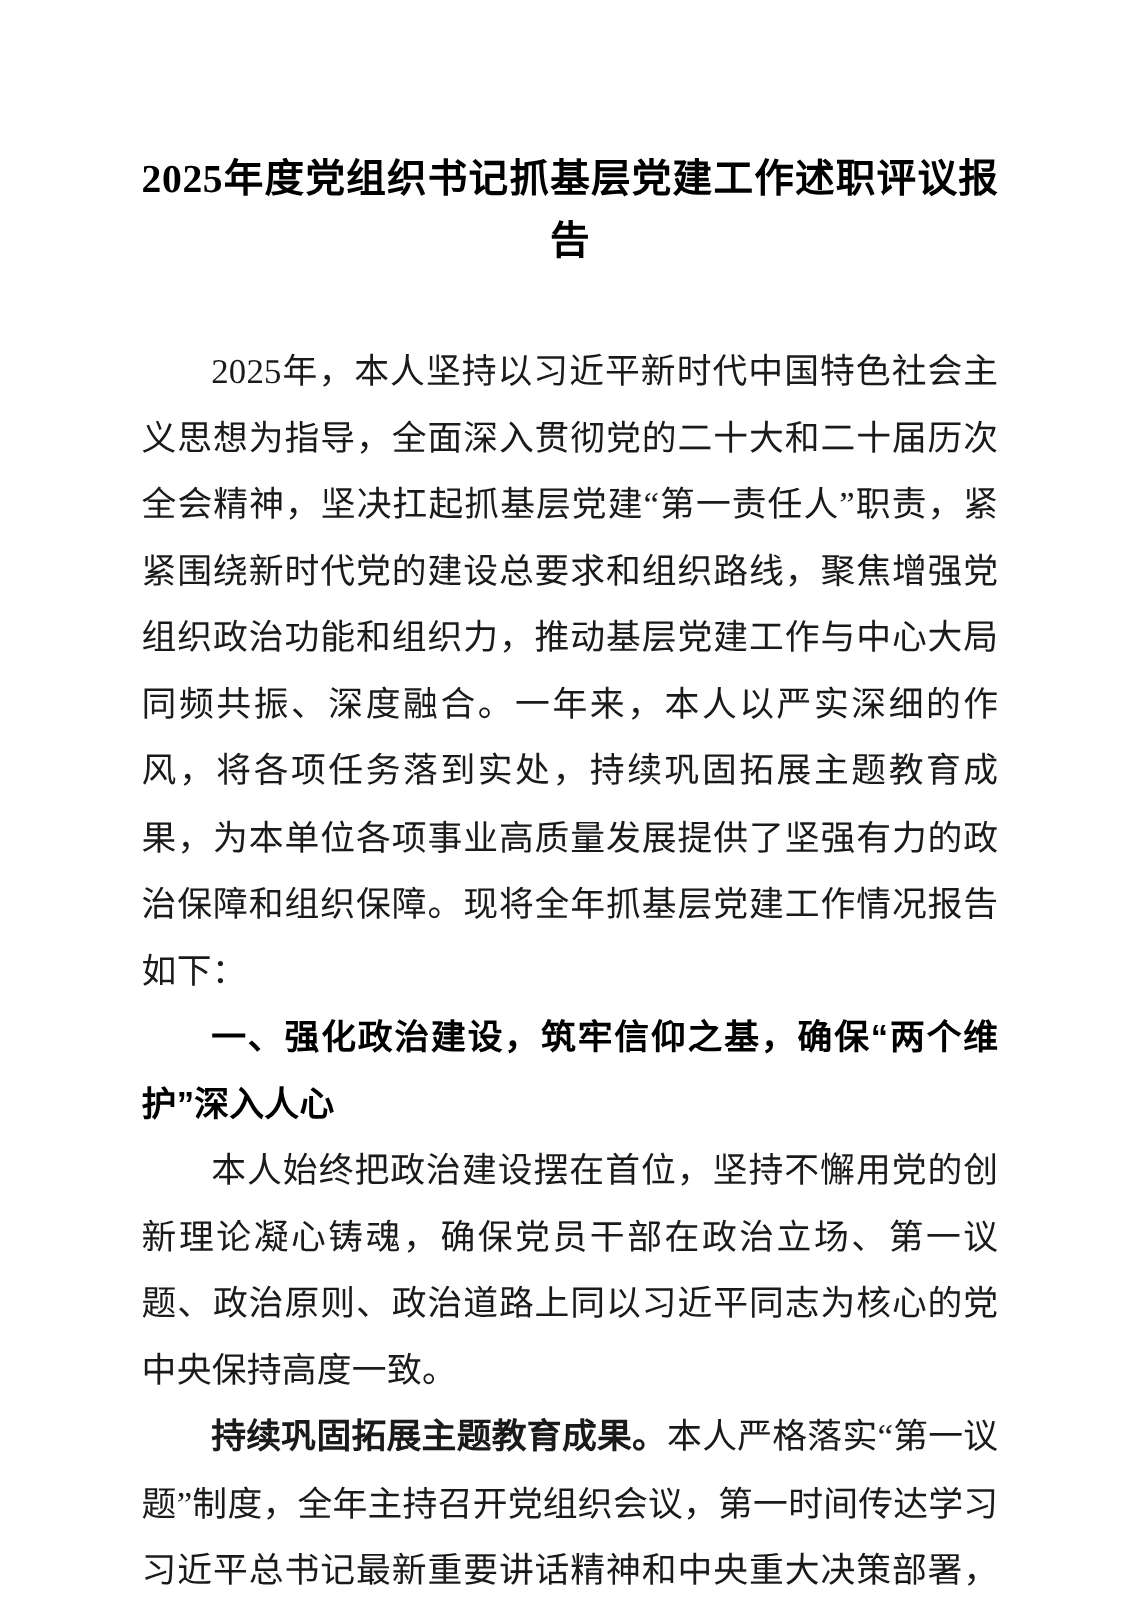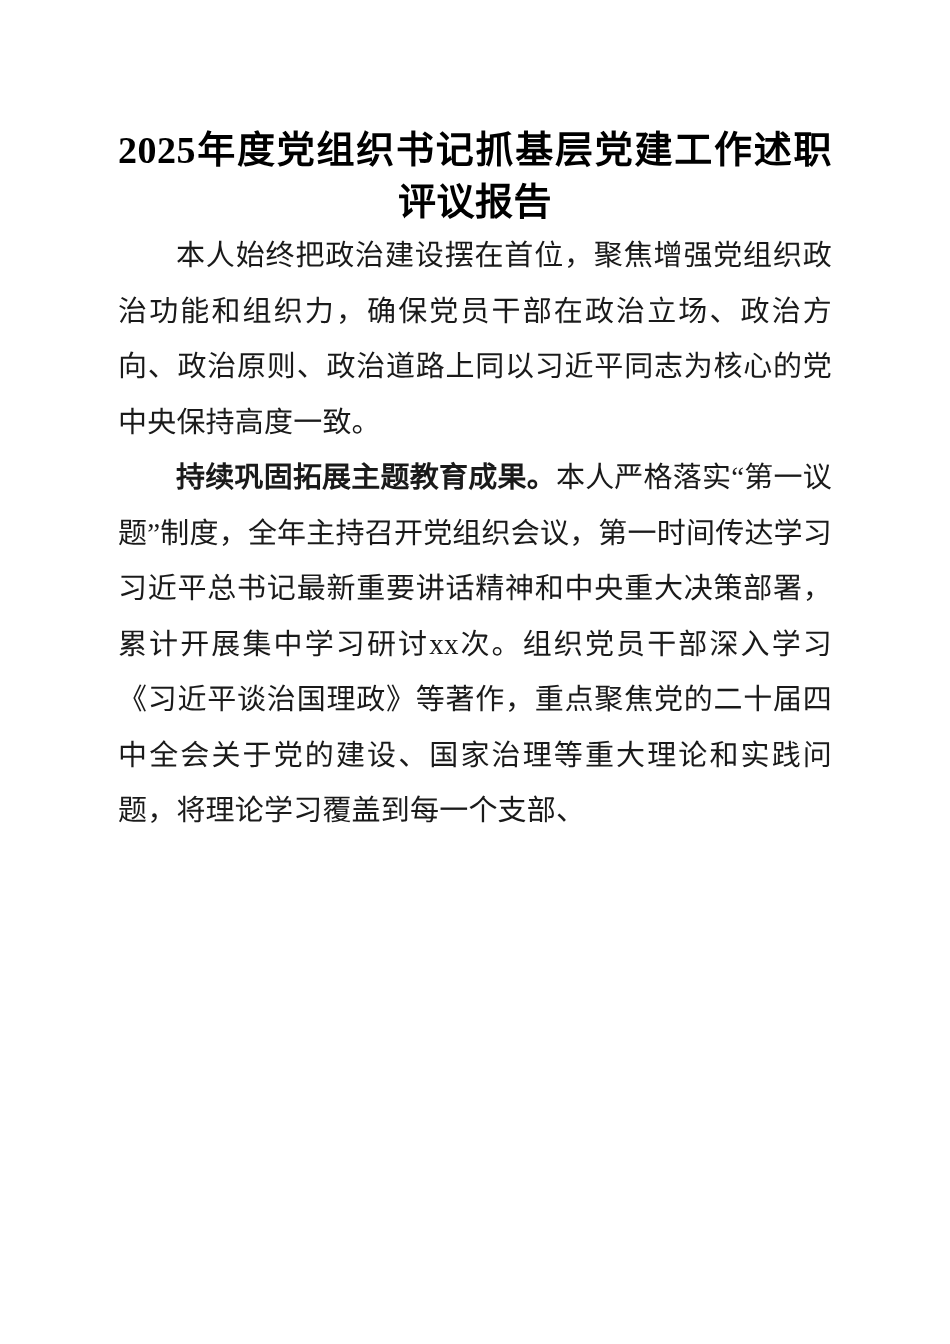--- a/index.html
+++ b/index.html
@@ -23,21 +23,21 @@
     position: absolute;
     left: 118px;
     top: 0;
     width: 714px;
   }
 
   
   .doc-title {
     font-family: "Liberation Serif", "DejaVu Serif", serif;
     font-weight: bold;
-    font-size: 38px;
+    font-size: 33px;
     line-height: 52px;
     color: #000000;
     text-align: center;
     margin: 0;
     padding-top: 124px;
     letter-spacing: 0.5px;
     text-align: justify;
     text-align-last: center;
     word-break: break-all;
   }
@@ -81,20 +81,22 @@
   }
 </style>
 </head>
 <body>
 
 <div class="page">
   <div class="content">
 
     <h1 class="doc-title">2025年度党组织书记抓基层党建工作述职评议报告</h1>
 
+    <p class="para first">2025年，本人坚持以习近平新时代中国特色社会主义思想为指导，全面深入贯彻党的二十大和二十届历次全会精神，坚决扛起抓基层党建“第一责任人”职责，紧紧围绕新时代党的建设总要求和组织路线，聚焦增强党组织政治功能和组织力，推动基层党建工作与中心大局同频共振、深度融合。一年来，本人以严实深细的作风，将各项任务落到实处，持续巩固拓展主题教育成果，为本单位各项事业高质量发展提供了坚强有力的政治保障和组织保障。现将全年抓基层党建工作情况报告如下：</p>
 
+    <p class="section-heading">一、强化政治建设，筑牢信仰之基，确保“两个维护”深入人心</p>
 
-    <p class="para">本人始终把政治建设摆在首位，聚焦增强党组织政治功能和组织力，确保党员干部在政治立场、政治方向、政治原则、政治道路上同以习近平同志为核心的党中央保持高度一致。</p>
+    <p class="para">本人始终把政治建设摆在首位，坚持不懈用党的创新理论凝心铸魂，确保党员干部在政治立场、第一议题、政治原则、政治道路上同以习近平同志为核心的党中央保持高度一致。</p>
 
     <p class="para"><span class="lead-in">持续巩固拓展主题教育成果。</span><span>本人严格落实“第一议题”制度，全年主持召开党组织会议，第一时间传达学习习近平总书记最新重要讲话精神和中央重大决策部署，累计开展集中学习研讨xx次。组织党员干部深入学习《习近平谈治国理政》等著作，重点聚焦党的二十届四中全会关于党的建设、国家治理等重大理论和实践问题，将理论学习覆盖到每一个支部、</span></p>
 
   </div>
 </div>
 
 </body></html>

